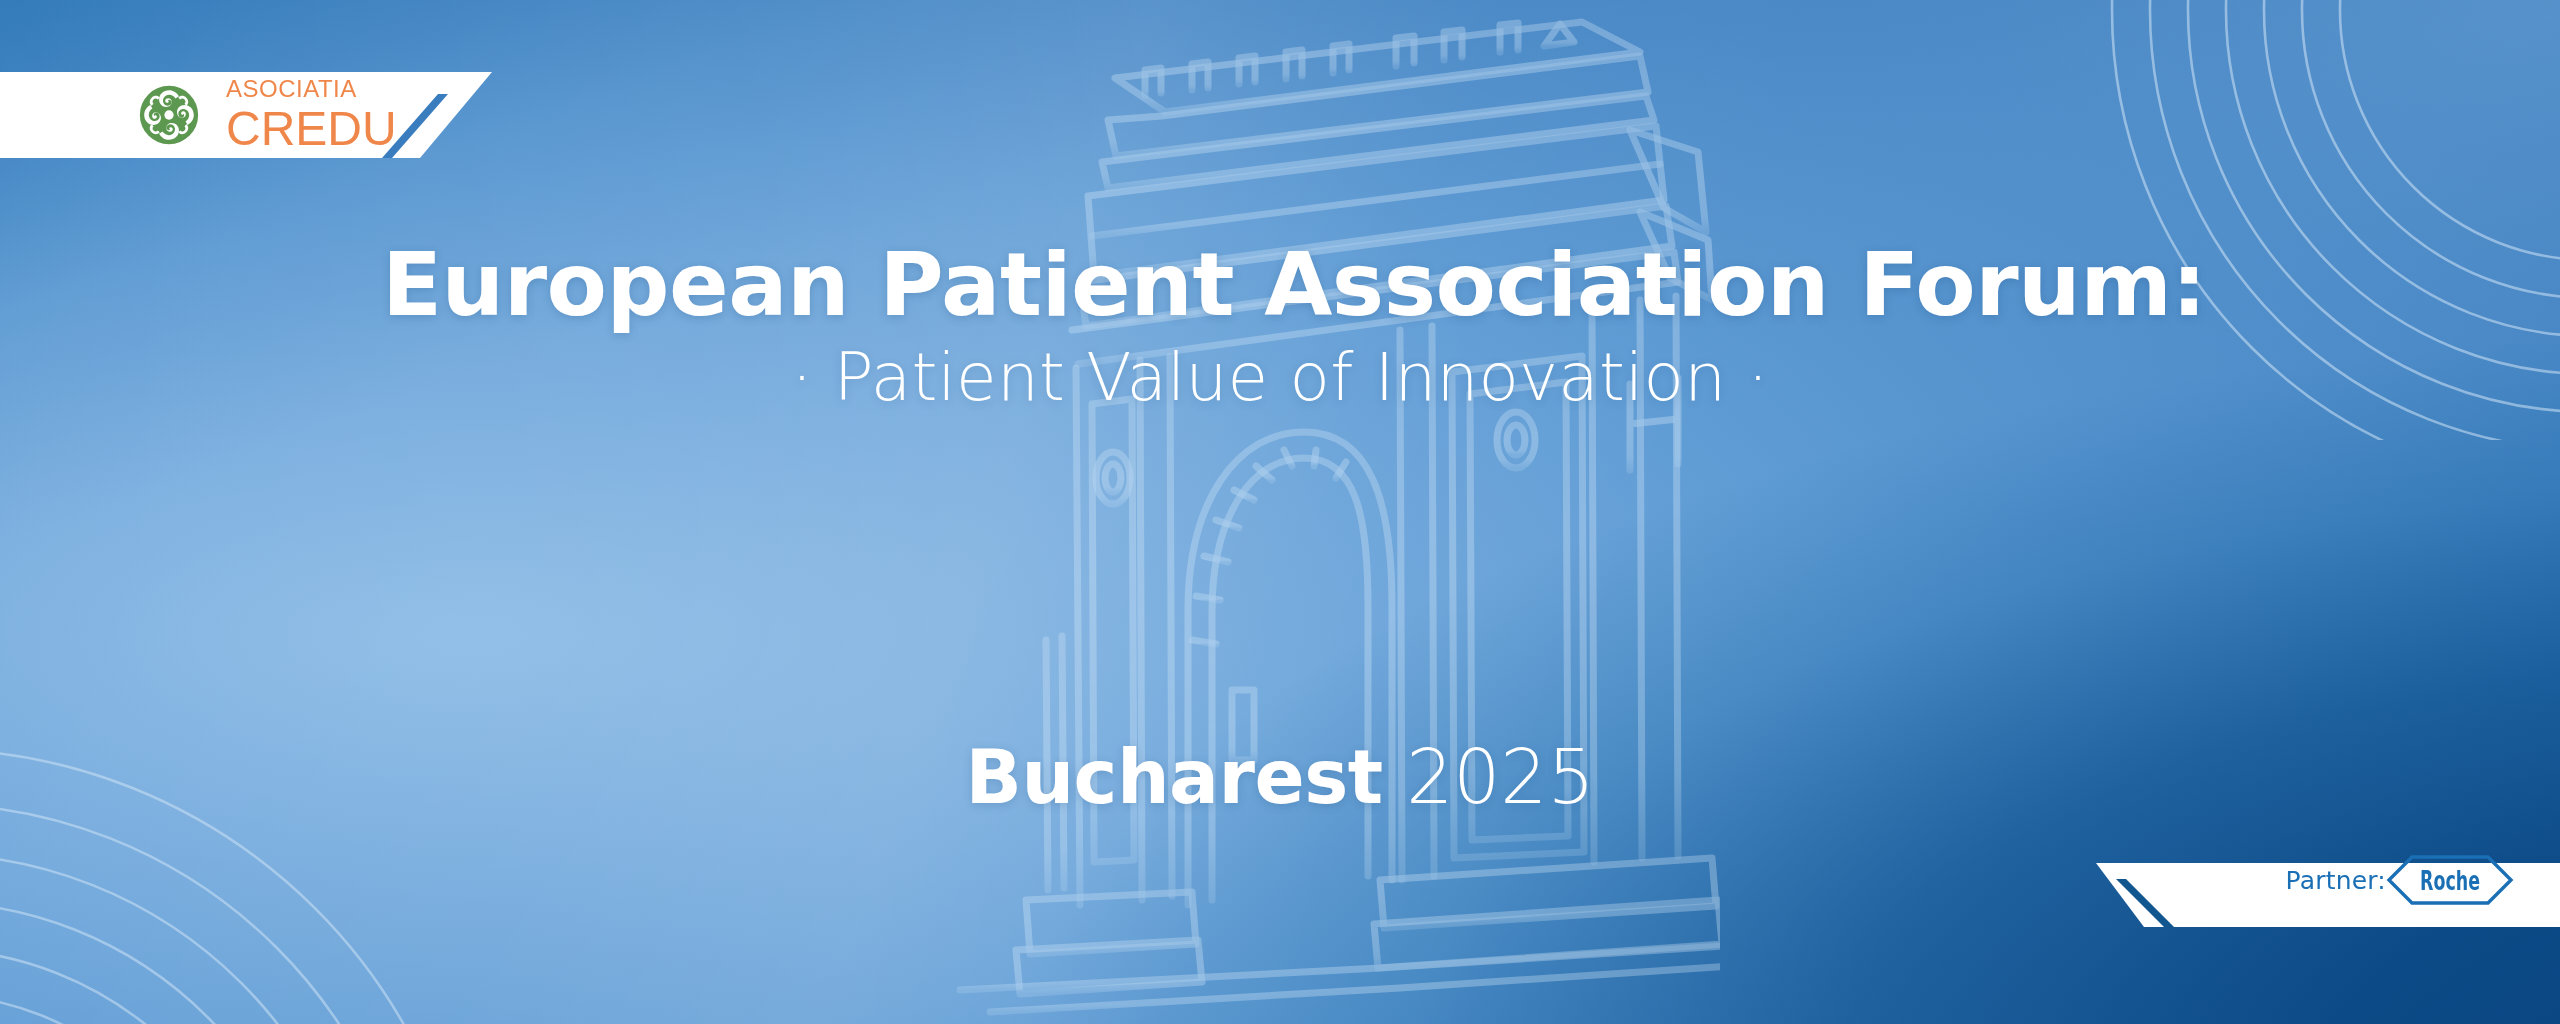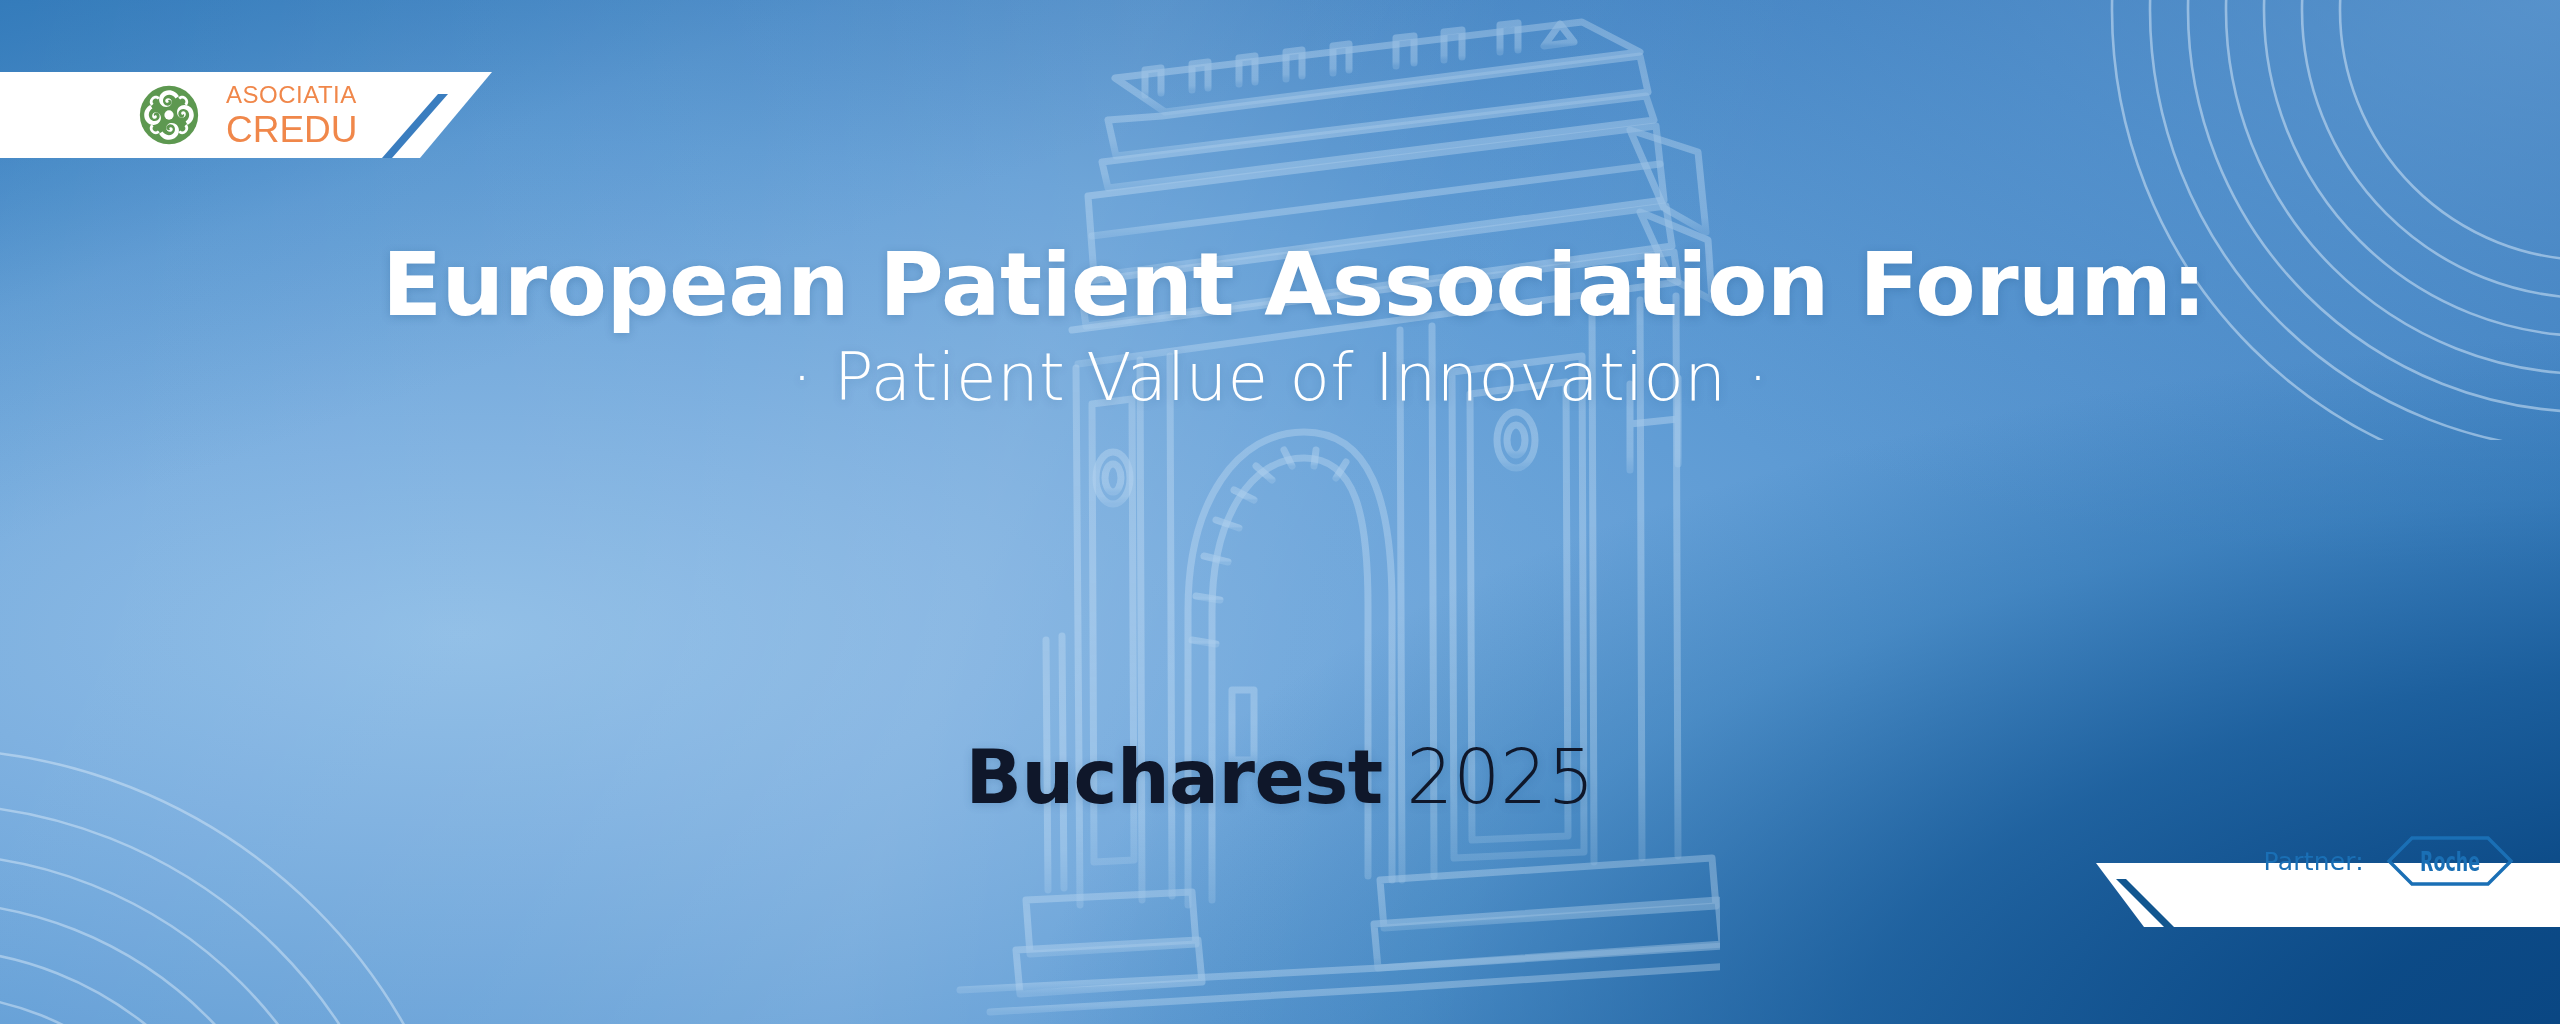--- a/index.html
+++ b/index.html
@@ -80,21 +80,21 @@
   }
   .logo-mark{width:62px;height:62px;flex:0 0 auto;}
   .logo-text{display:flex;flex-direction:column;line-height:1;}
   .logo-line1{
     font-family:"Liberation Sans", sans-serif;
     font-size:24px;letter-spacing:.5px;
     color:#f0874a;font-weight:400;
   }
   .logo-line2{
     font-family:"Liberation Sans", sans-serif;
-    font-size:37px;letter-spacing:0px;
+    font-size:48px;letter-spacing:0px;
     color:#f0874a;font-weight:400;margin-top:4px;
   }
 
   
   .headline{
     position:absolute;
     left:0;right:0;top:238px;
     text-align:center;
     color:#fff;
   }
@@ -117,21 +117,21 @@
     margin-top:8px;
     text-shadow:0 2px 10px rgba(20,70,120,.20);
     white-space:nowrap;
   }
 
   
   .cityline{
     position:absolute;
     left:0;right:0;top:740px;
     text-align:center;
-    color:#0f172a;
+    color:#ffffff;
     font-family:"DejaVu Sans", sans-serif;
     font-size:74px;
     line-height:1;
     white-space:nowrap;
     text-shadow:0 2px 10px rgba(20,70,120,.20);
   }
   .city{font-weight:700;letter-spacing:-0.5px;}
   .year{font-weight:300;letter-spacing:0px;}
 
   
@@ -142,23 +142,22 @@
     background:#ffffff;
     clip-path:polygon(18px 0, 482px 0, 482px 64px, 66px 64px);
   }
   .partner-slash{
     position:absolute;
     right:0;top:863px;width:482px;height:64px;
     pointer-events:none;
   }
   .partner-content{
     position:absolute;
-    right:0;top:829px;width:482px;height:64px;
+    right:0;top:848px;width:482px;height:64px;
     display:flex;align-items:center;justify-content:flex-end;
-    gap:22px;
     padding-right:46px;
   }
   .partner-label{
     font-family:"DejaVu Sans", sans-serif;
     font-weight:400;
     font-size:25px;
     color:#1a6fb5;
     letter-spacing:.2px;
   }
   .roche-logo{width:128px;height:52px;flex:0 0 auto;}

